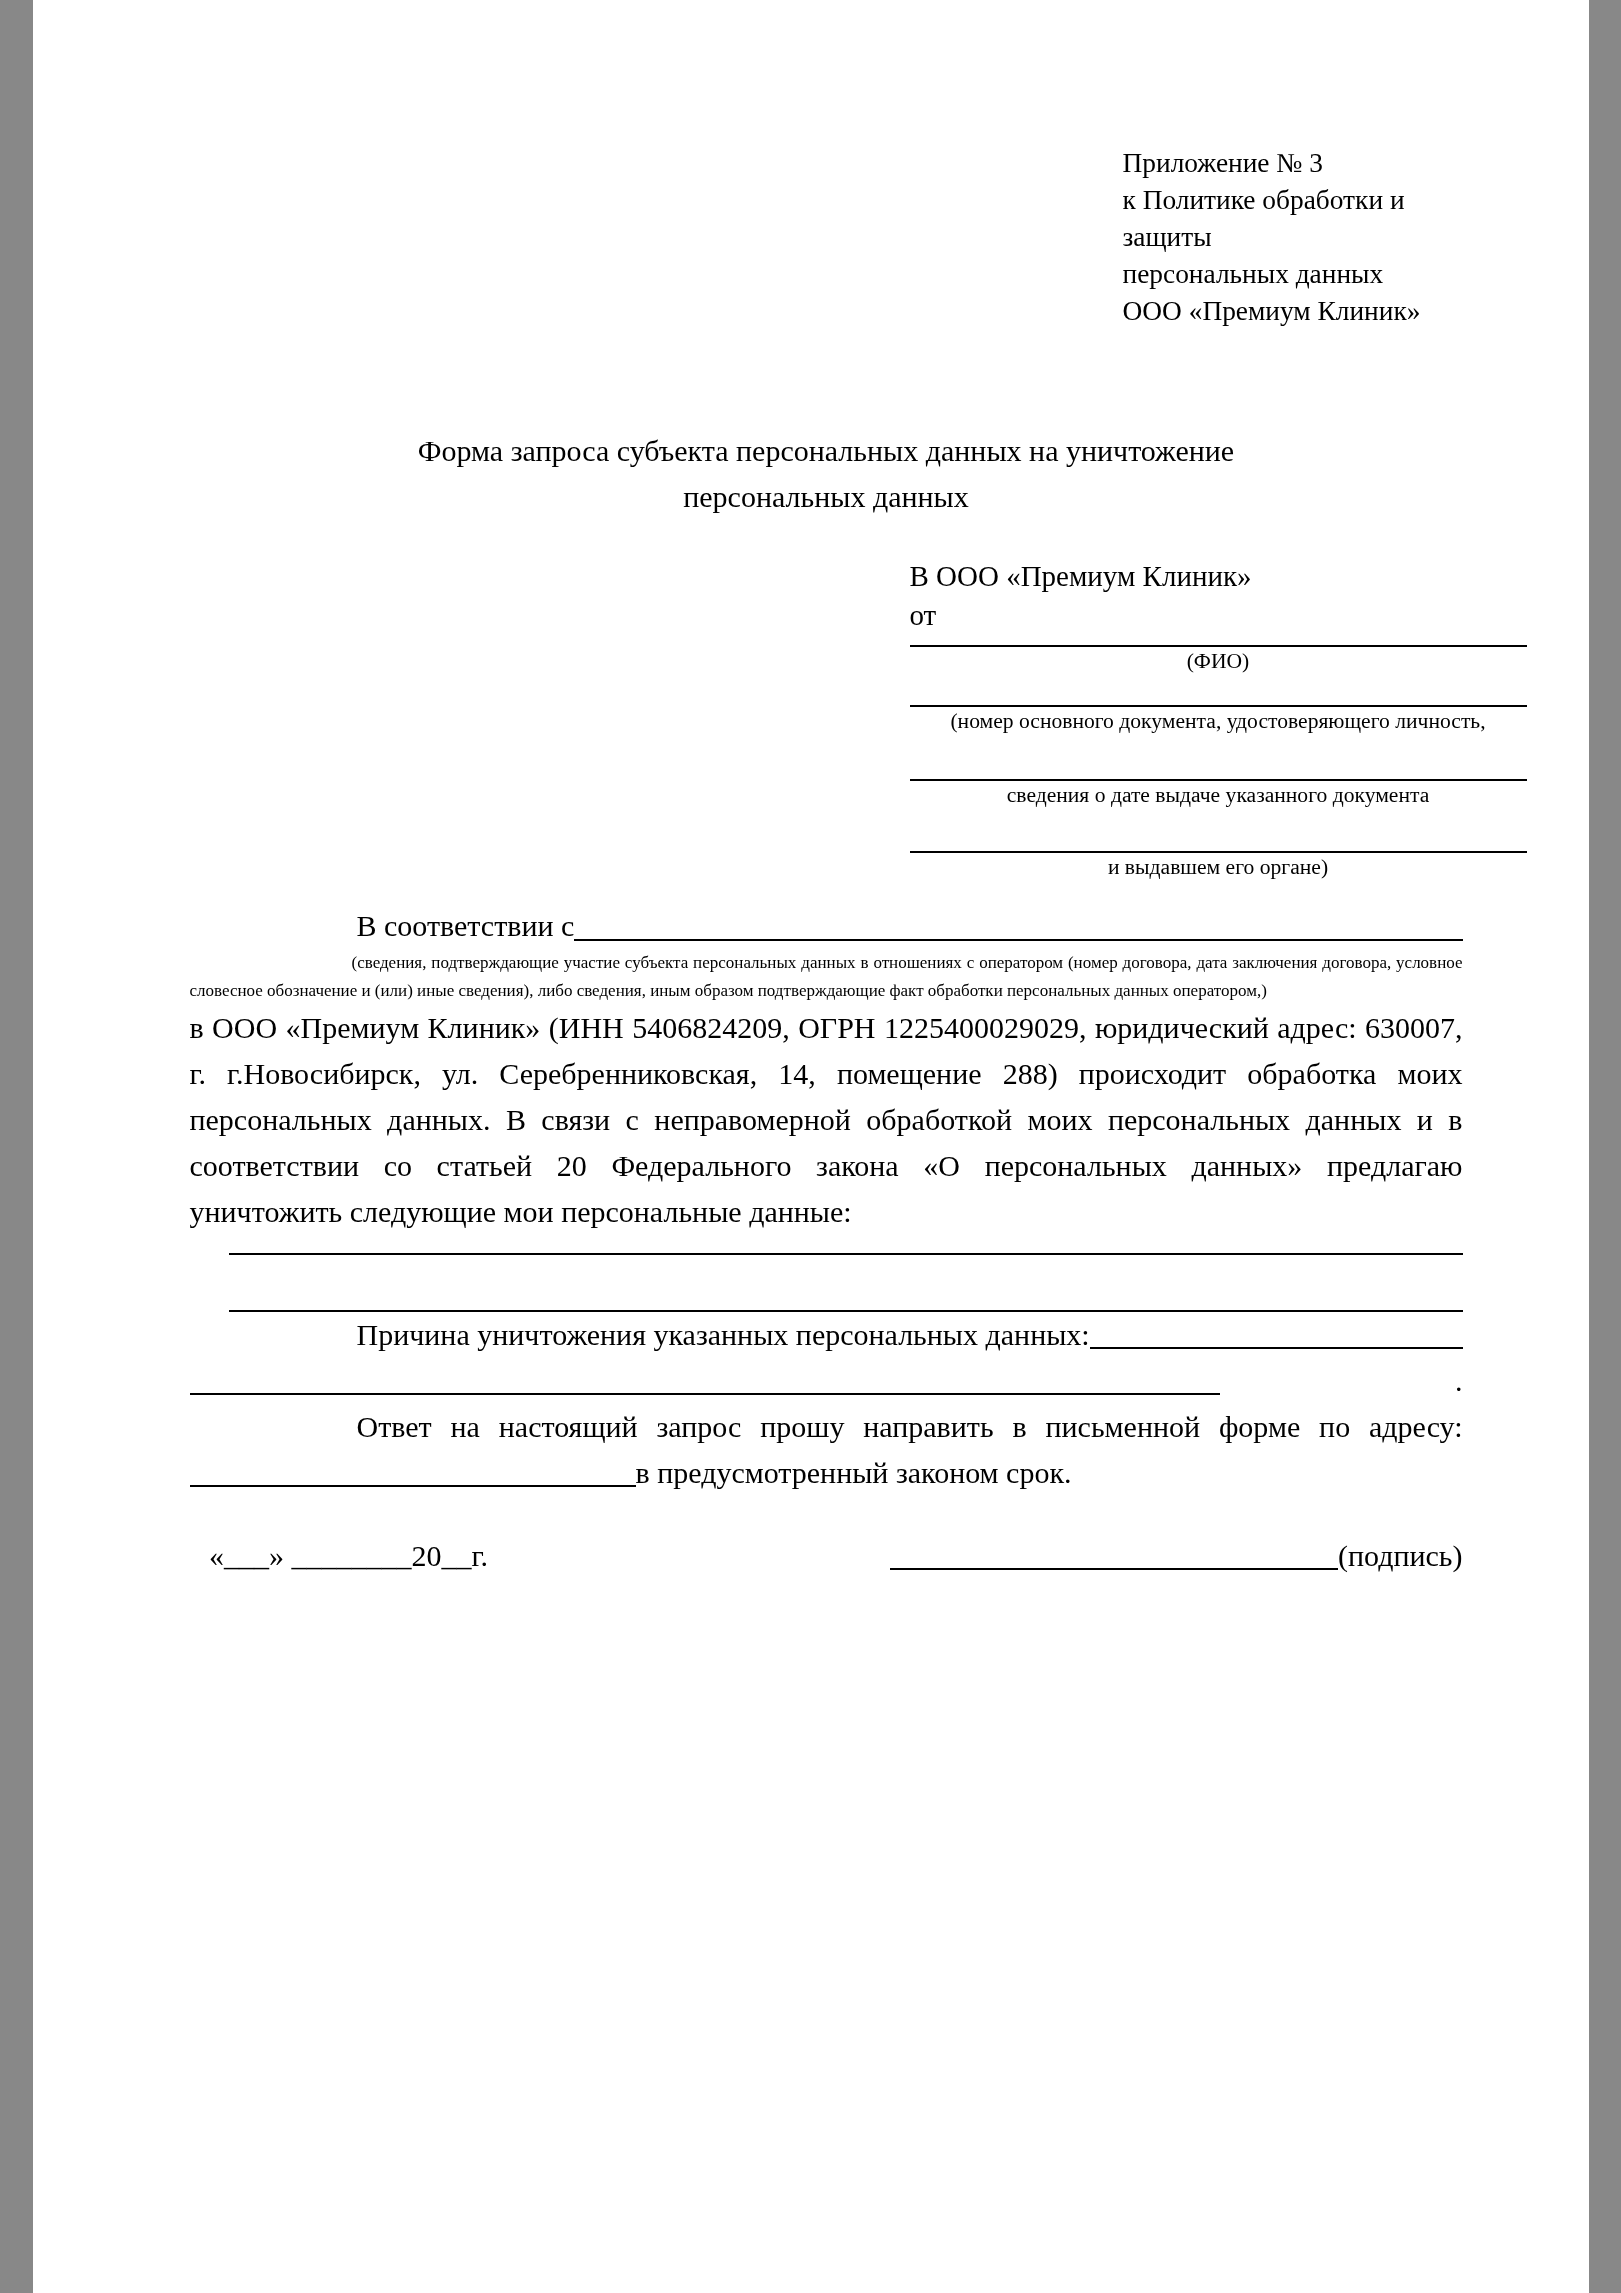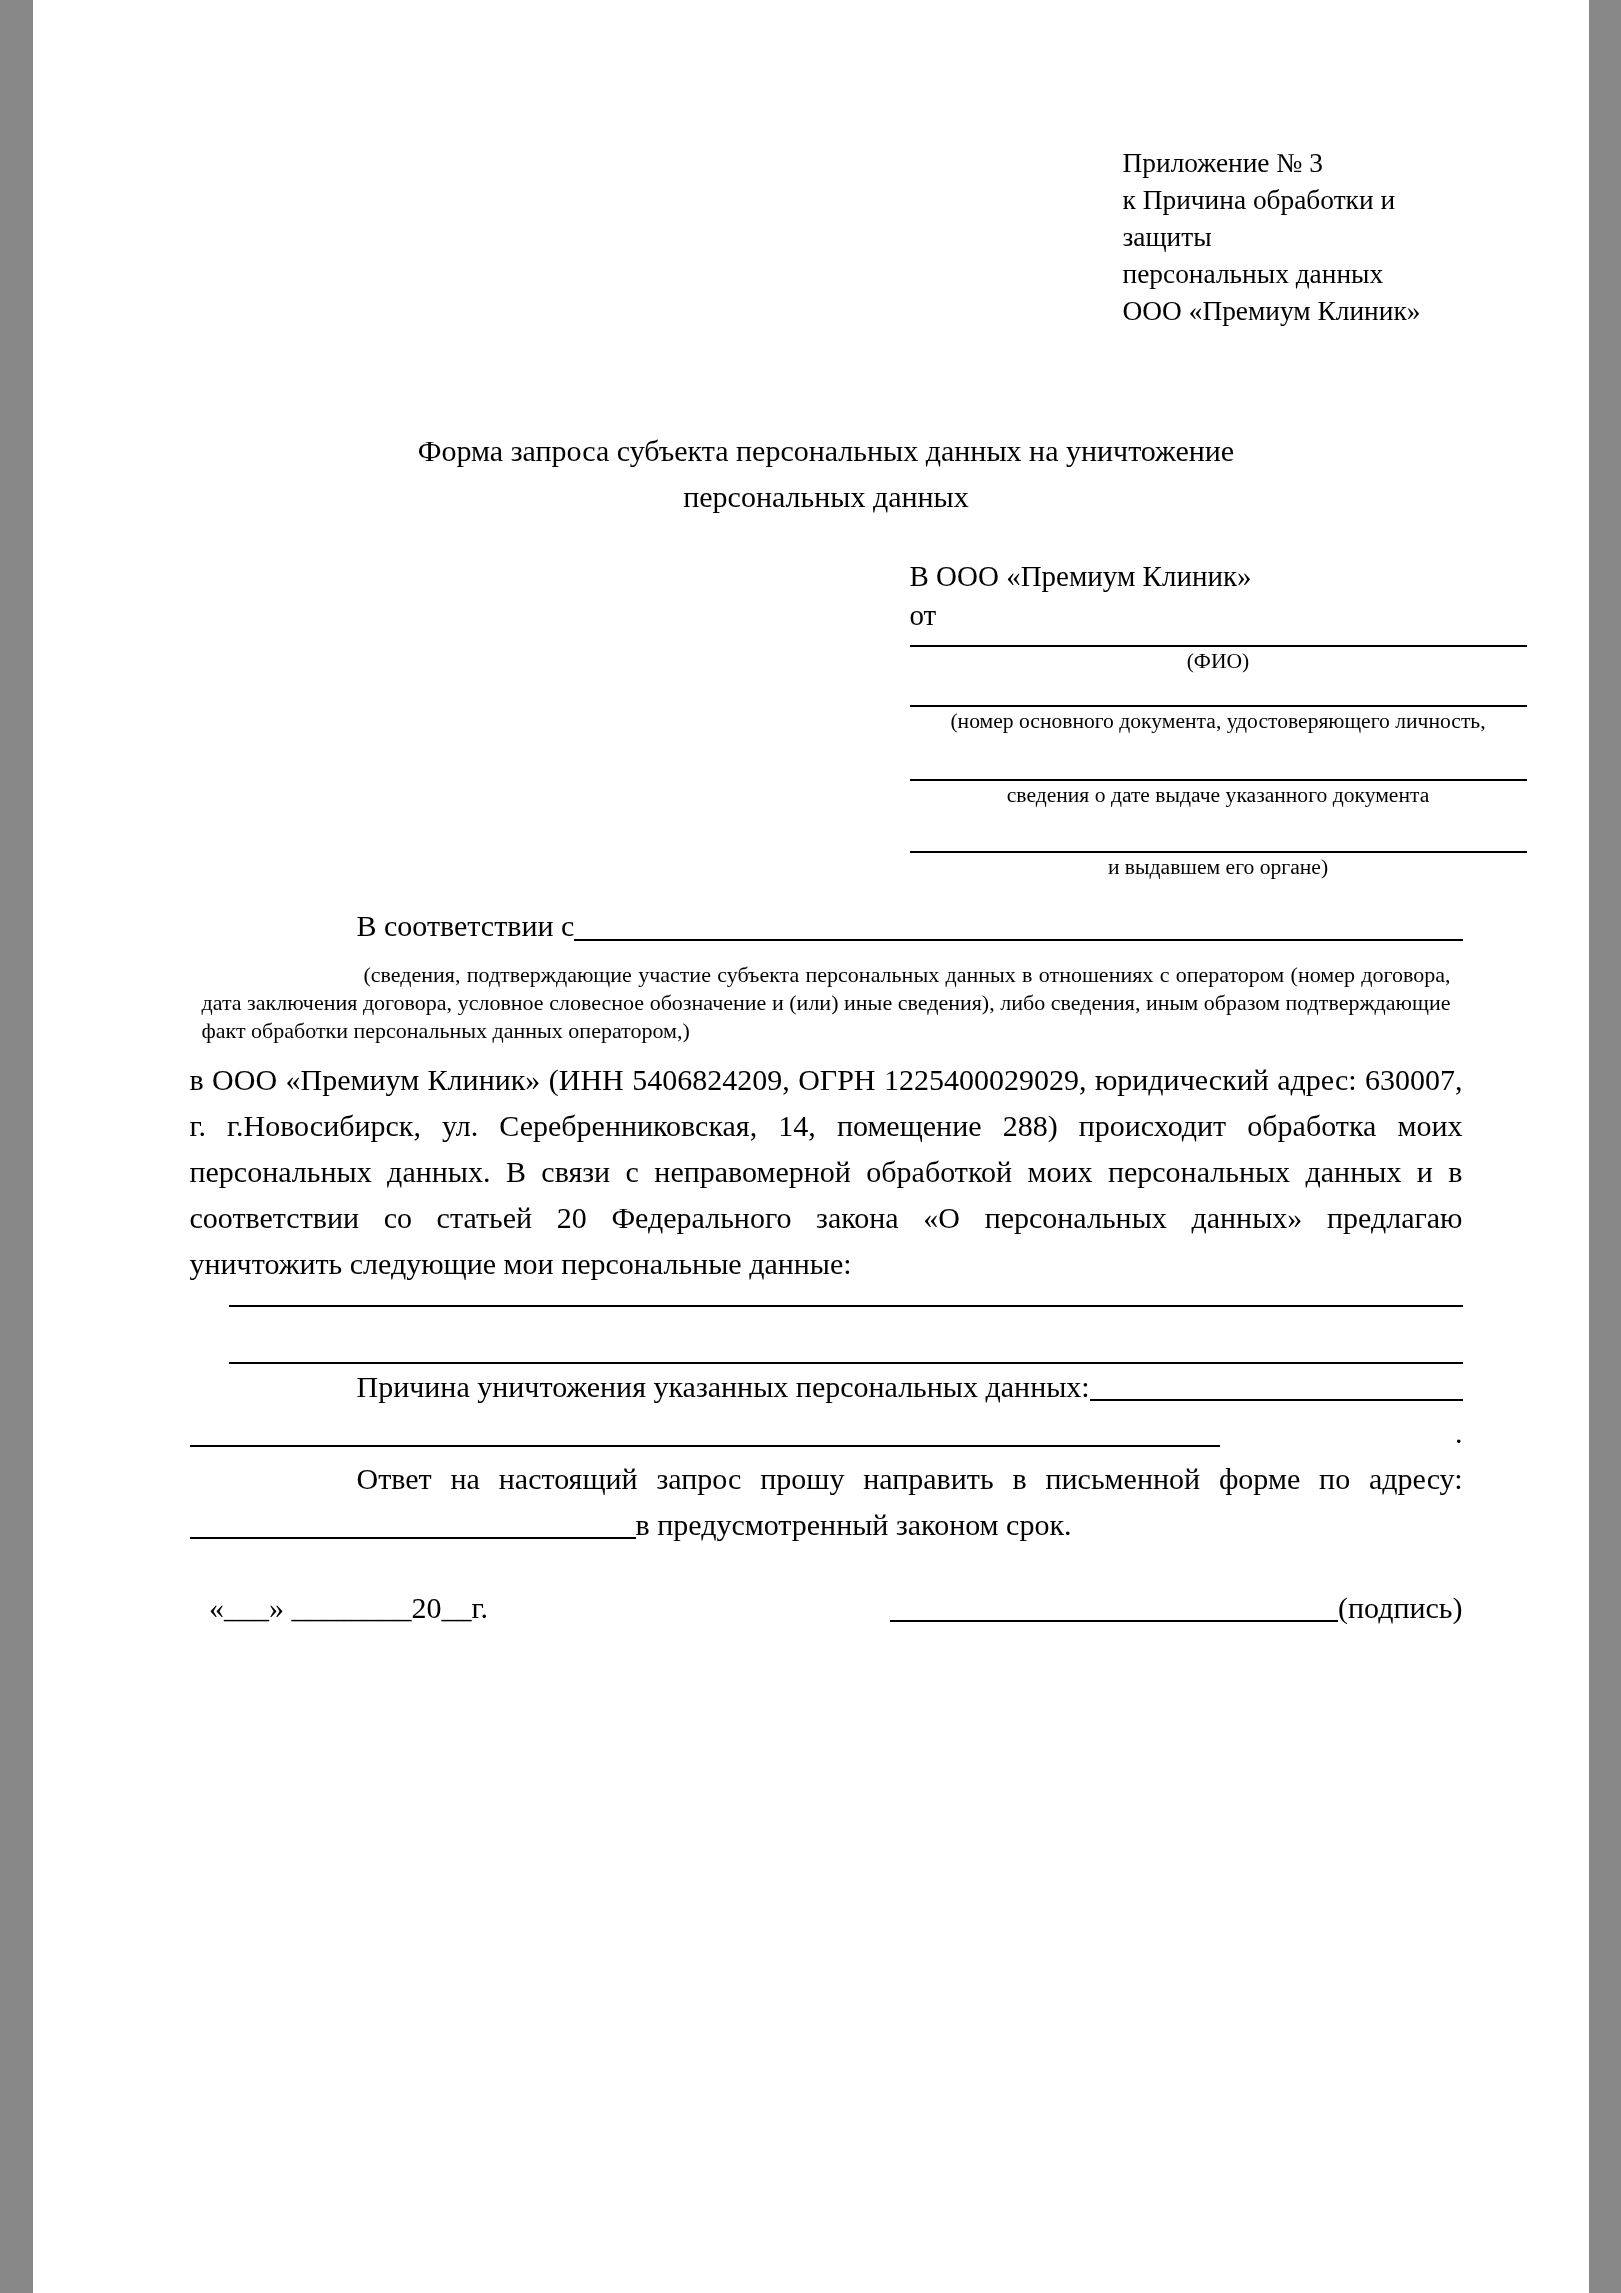--- a/index.html
+++ b/index.html
@@ -73,22 +73,22 @@
     margin-bottom: 8.8px;
   }
   .fill.fixed455 { flex: 0 0 446px; }
   .fill.reason-end { margin-right: 235px; }
 
   .indent { text-indent: 167px; }
   .row.indent { text-indent: 0; }
   .row.indent .lead { padding-left: 167px; }
 
   .fine-print {
-    margin: 12px;
-    font-size: 22px;
+    margin: 0;
+    font-size: 17px;
     line-height: 28px;
     text-align: justify;
     text-indent: 162px;
   }
   .para {
     margin: 0;
     text-align: justify;
   }
   .para.stretch-last { text-align-last: justify; }
 
@@ -112,21 +112,21 @@
     width: 573px;
   }
 </style>
 </head>
 <body>
 
 <div class="page">
 
   <div class="header-block">
     <div>Приложение № 3</div>
-    <div>к Причина обработки и защиты</div>
+    <div>к Политике обработки и защиты</div>
     <div>персональных данных</div>
     <div>ООО «Премиум Клиник»</div>
   </div>
 
   <div class="doc-title">
     <div>Форма запроса субъекта персональных данных на уничтожение</div>
     <div>персональных данных</div>
   </div>
 
   <div class="addressee">

